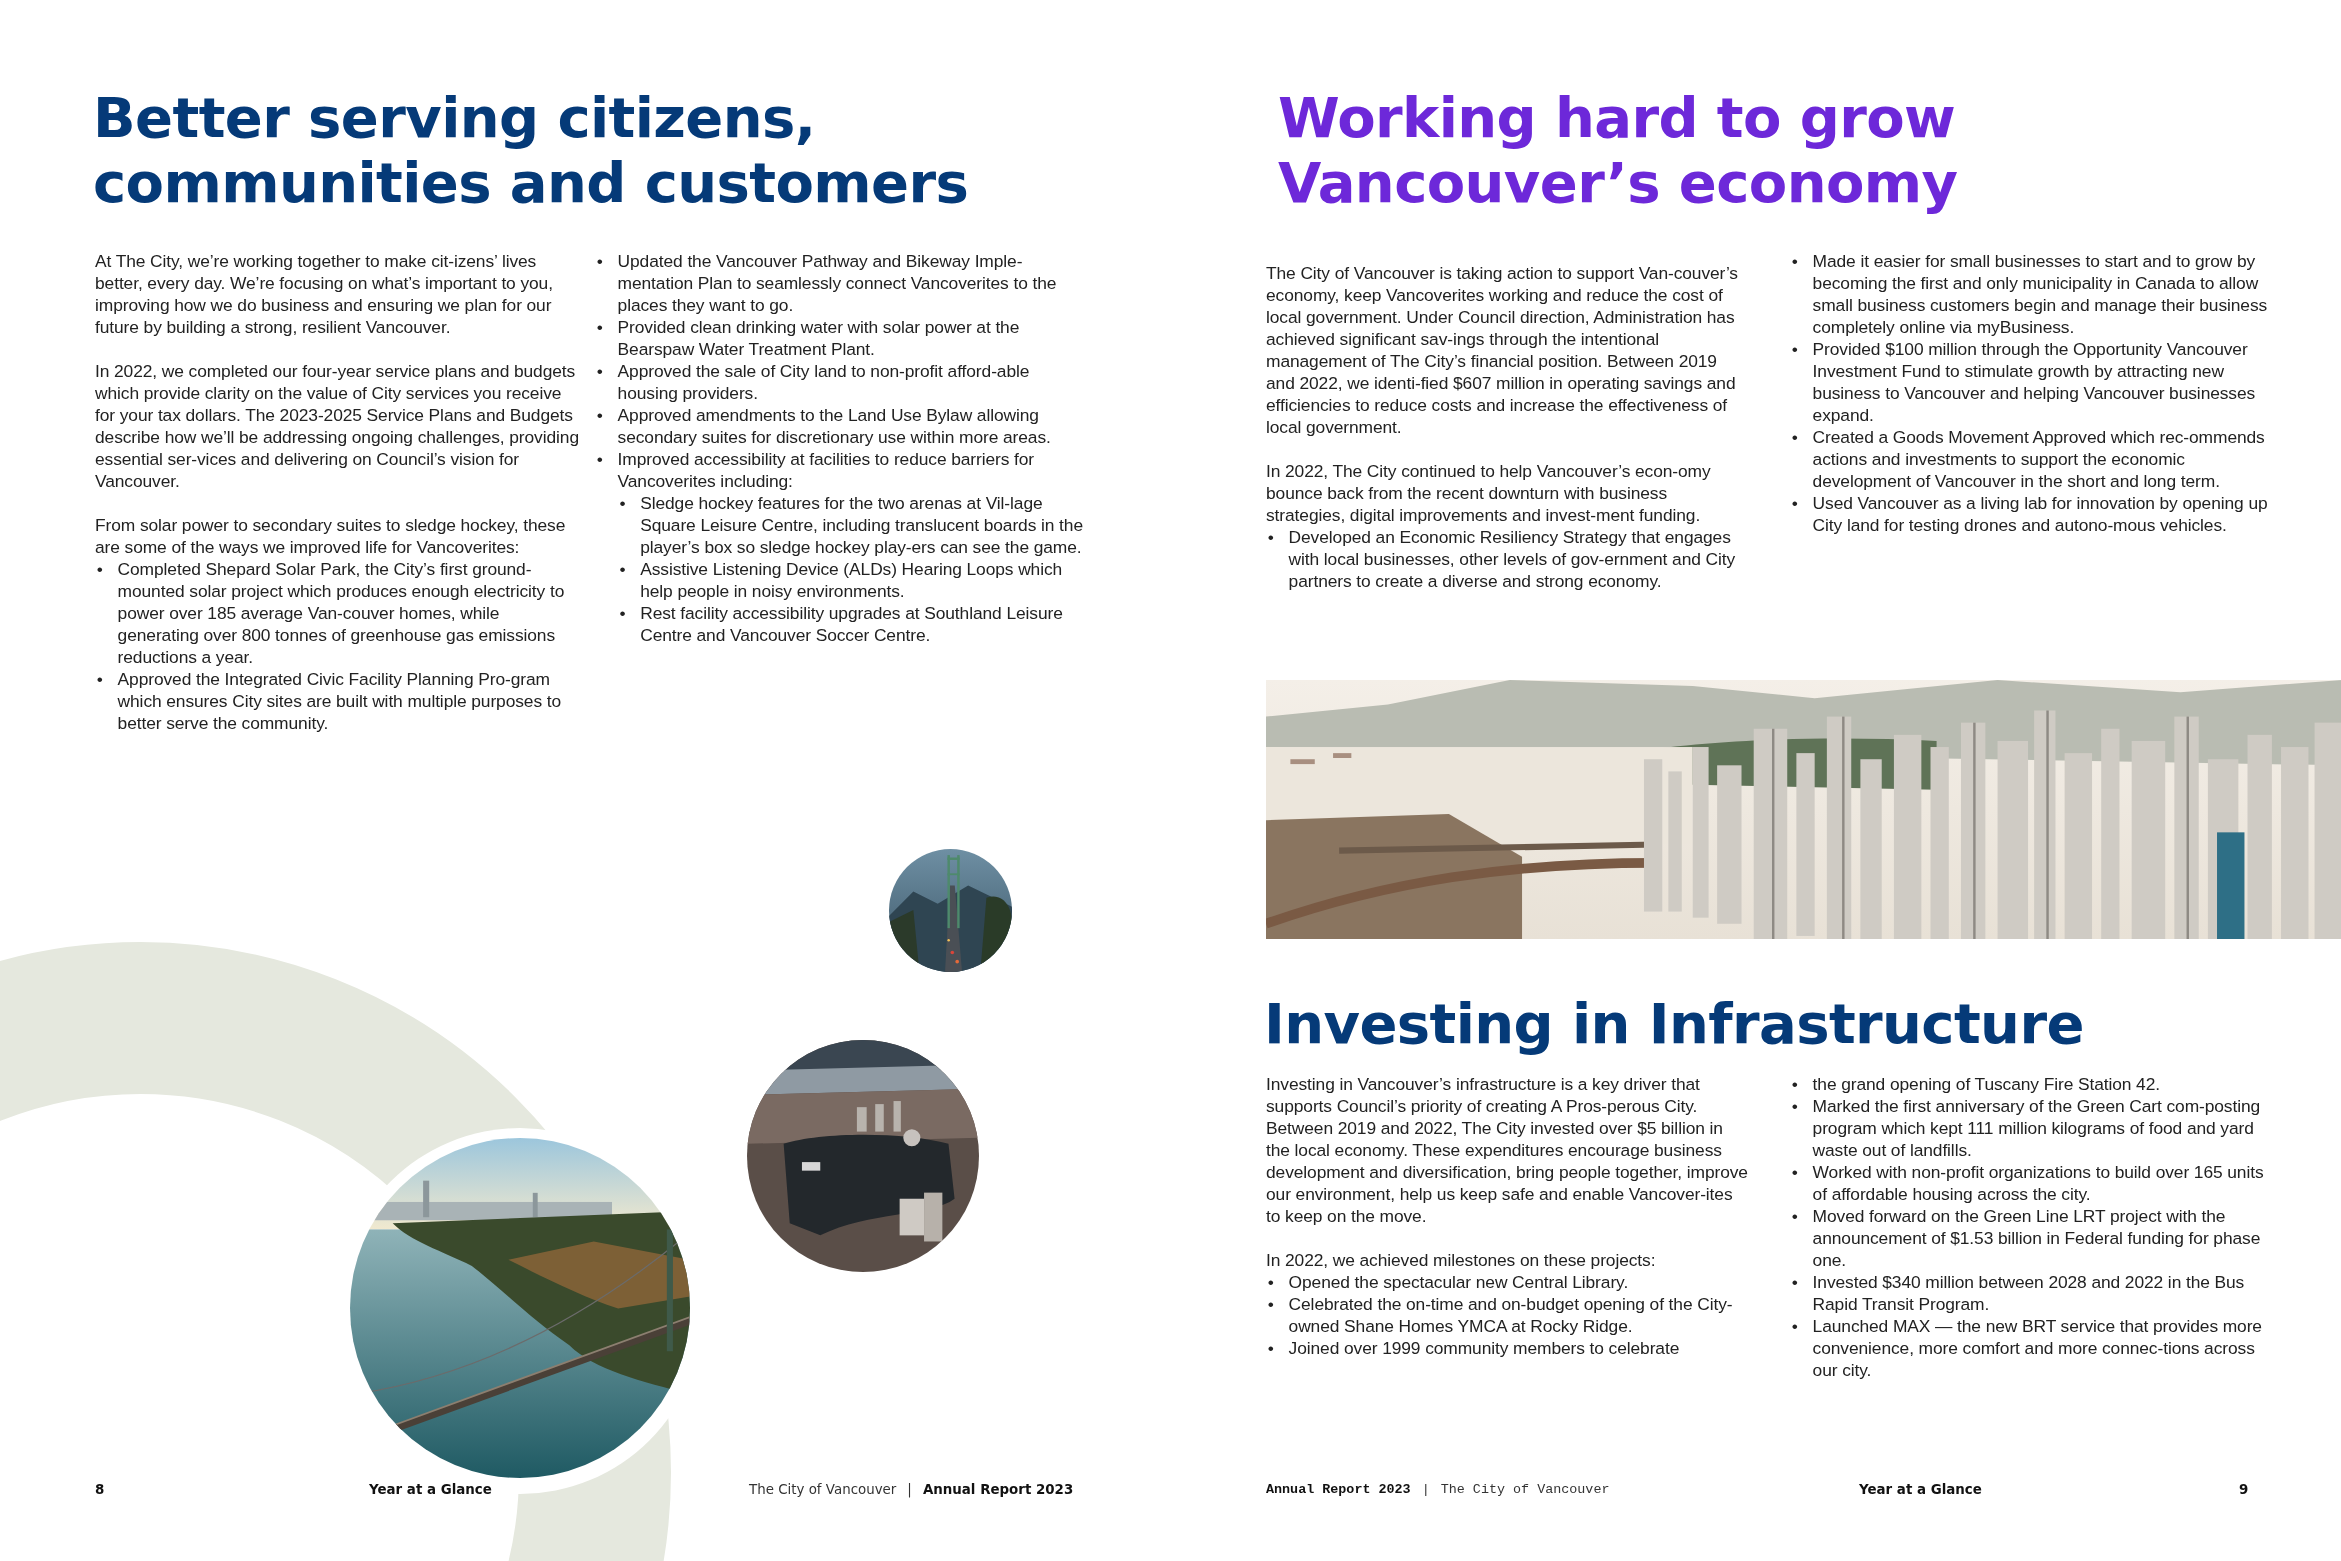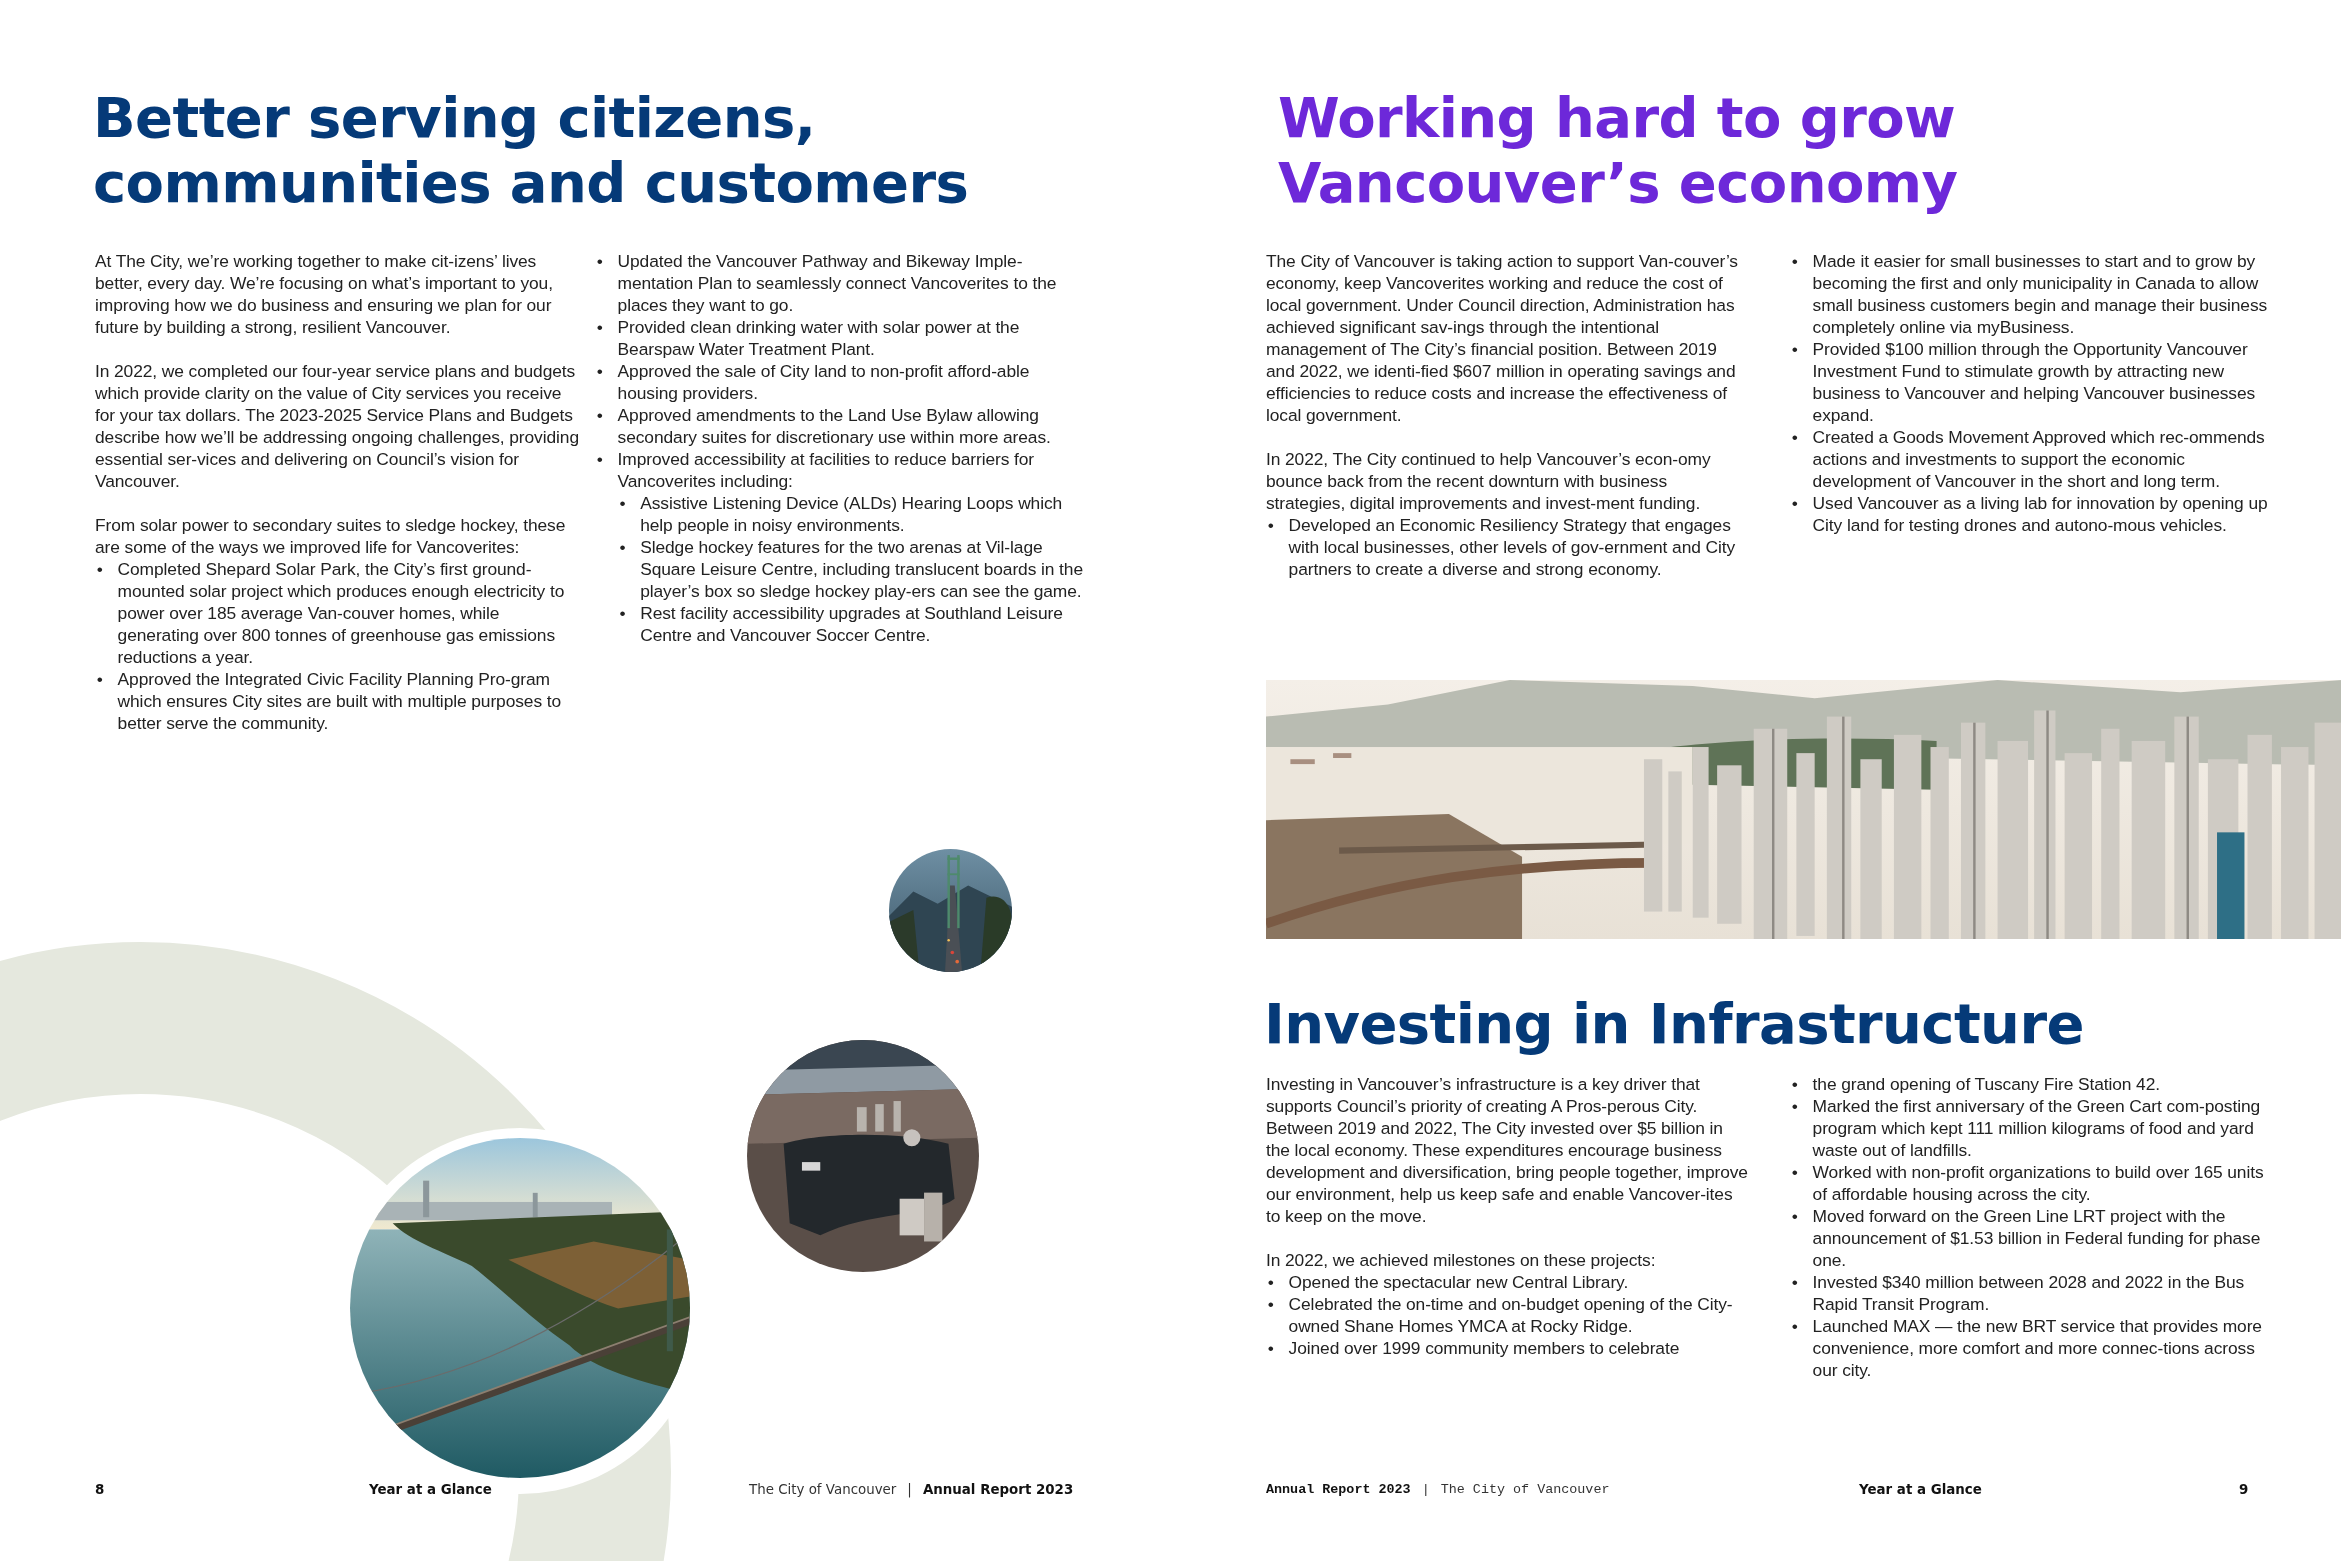--- a/index.html
+++ b/index.html
@@ -87,22 +87,22 @@
 
   <div class="col" style="left:595px; top:250px; width:488px;">
     <ul class="bul">
       <li>Updated the Vancouver Pathway and Bikeway Imple-mentation Plan to seamlessly connect Vancoverites to the places they want to go.</li>
       <li>Provided clean drinking water with solar power at the Bearspaw Water Treatment Plant.</li>
       <li>Approved the sale of City land to non-profit afford-able housing providers.</li>
       <li>Approved amendments to the Land Use Bylaw allowing secondary suites for discretionary use within more areas.</li>
       <li>
         <span>Improved accessibility at facilities to reduce barriers for Vancoverites including:</span>
         <ul class="bul">
+          <li>Sledge hockey features for the two arenas at Vil-lage Square Leisure Centre, including translucent boards in the player’s box so sledge hockey play-ers can see the game.</li>
           <li>Assistive Listening Device (ALDs) Hearing Loops which help people in noisy environments.</li>
-          <li>Sledge hockey features for the two arenas at Vil-lage Square Leisure Centre, including translucent boards in the player’s box so sledge hockey play-ers can see the game.</li>
           <li>Rest facility accessibility upgrades at Southland Leisure Centre and Vancouver Soccer Centre.</li>
         </ul>
       </li>
     </ul>
   </div>
 
   <div class="circle" style="left:889px; top:849px; width:123px; height:123px;">
     <svg width="123" height="123" viewBox="0 0 202 202">
       <defs>
         <linearGradient id="sky1" x1="0" y1="0" x2="0" y2="1">
@@ -180,21 +180,21 @@
   </div>
 </div>
 
 <div class="page right">
 
   <h1 class="h1" style="left:107px; top:85px; color:#6d28d9;">
     <span>Working hard to grow</span><br>
     <span>Vancouver’s economy</span>
   </h1>
 
-  <div class="col" style="left:95px; top:250px; width:482px;">
+  <div class="col" style="left:95px; top:262px; width:482px;">
     <p>The City of Vancouver is taking action to support Van-couver’s economy, keep Vancoverites working and reduce the cost of local government. Under Council direction, Administration has achieved significant sav-ings through the intentional management of The City’s financial position. Between 2019 and 2022, we identi-fied $607 million in operating savings and efficiencies to reduce costs and increase the effectiveness of local government.</p>
     <p class="tight">In 2022, The City continued to help Vancouver’s econ-omy bounce back from the recent downturn with business strategies, digital improvements and invest-ment funding.</p>
     <ul class="bul">
       <li>Developed an Economic Resiliency Strategy that engages with local businesses, other levels of gov-ernment and City partners to create a diverse and strong economy.</li>
     </ul>
   </div>
 
   <div class="col" style="left:619px; top:250px; width:482px;">
     <ul class="bul">
       <li>Made it easier for small businesses to start and to grow by becoming the first and only municipality in Canada to allow small business customers begin and manage their business completely online via myBusiness.</li>

